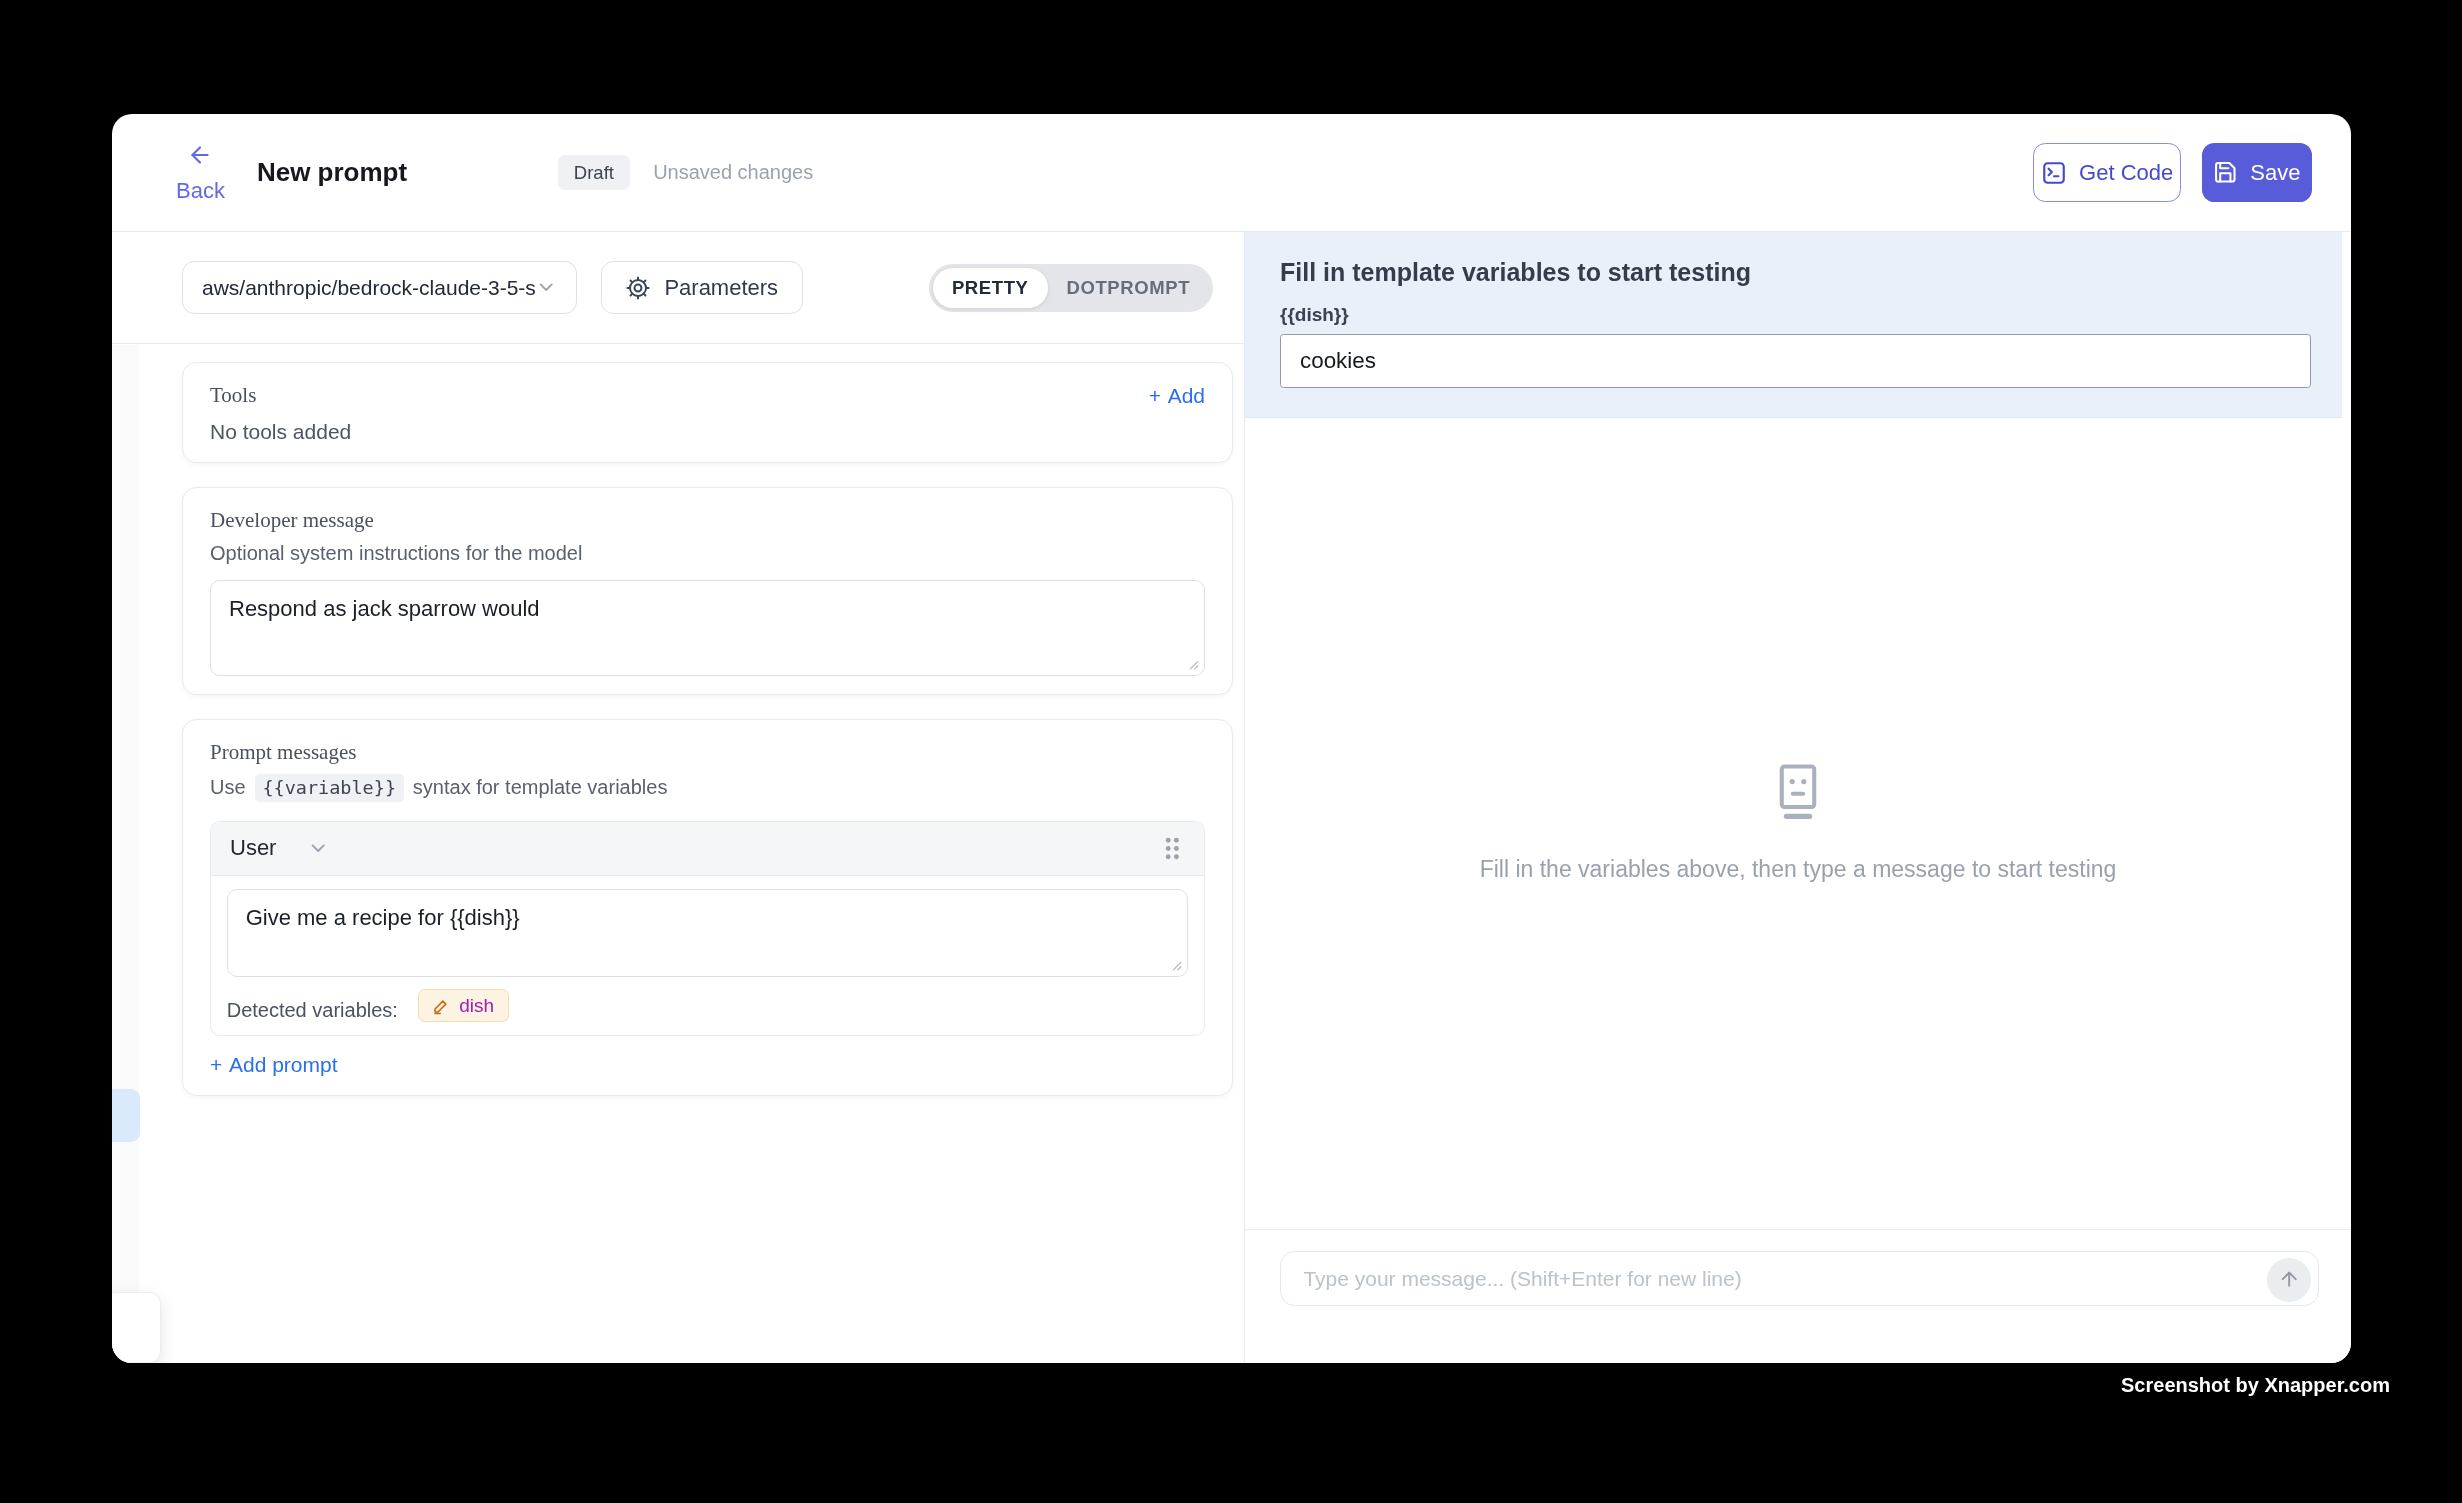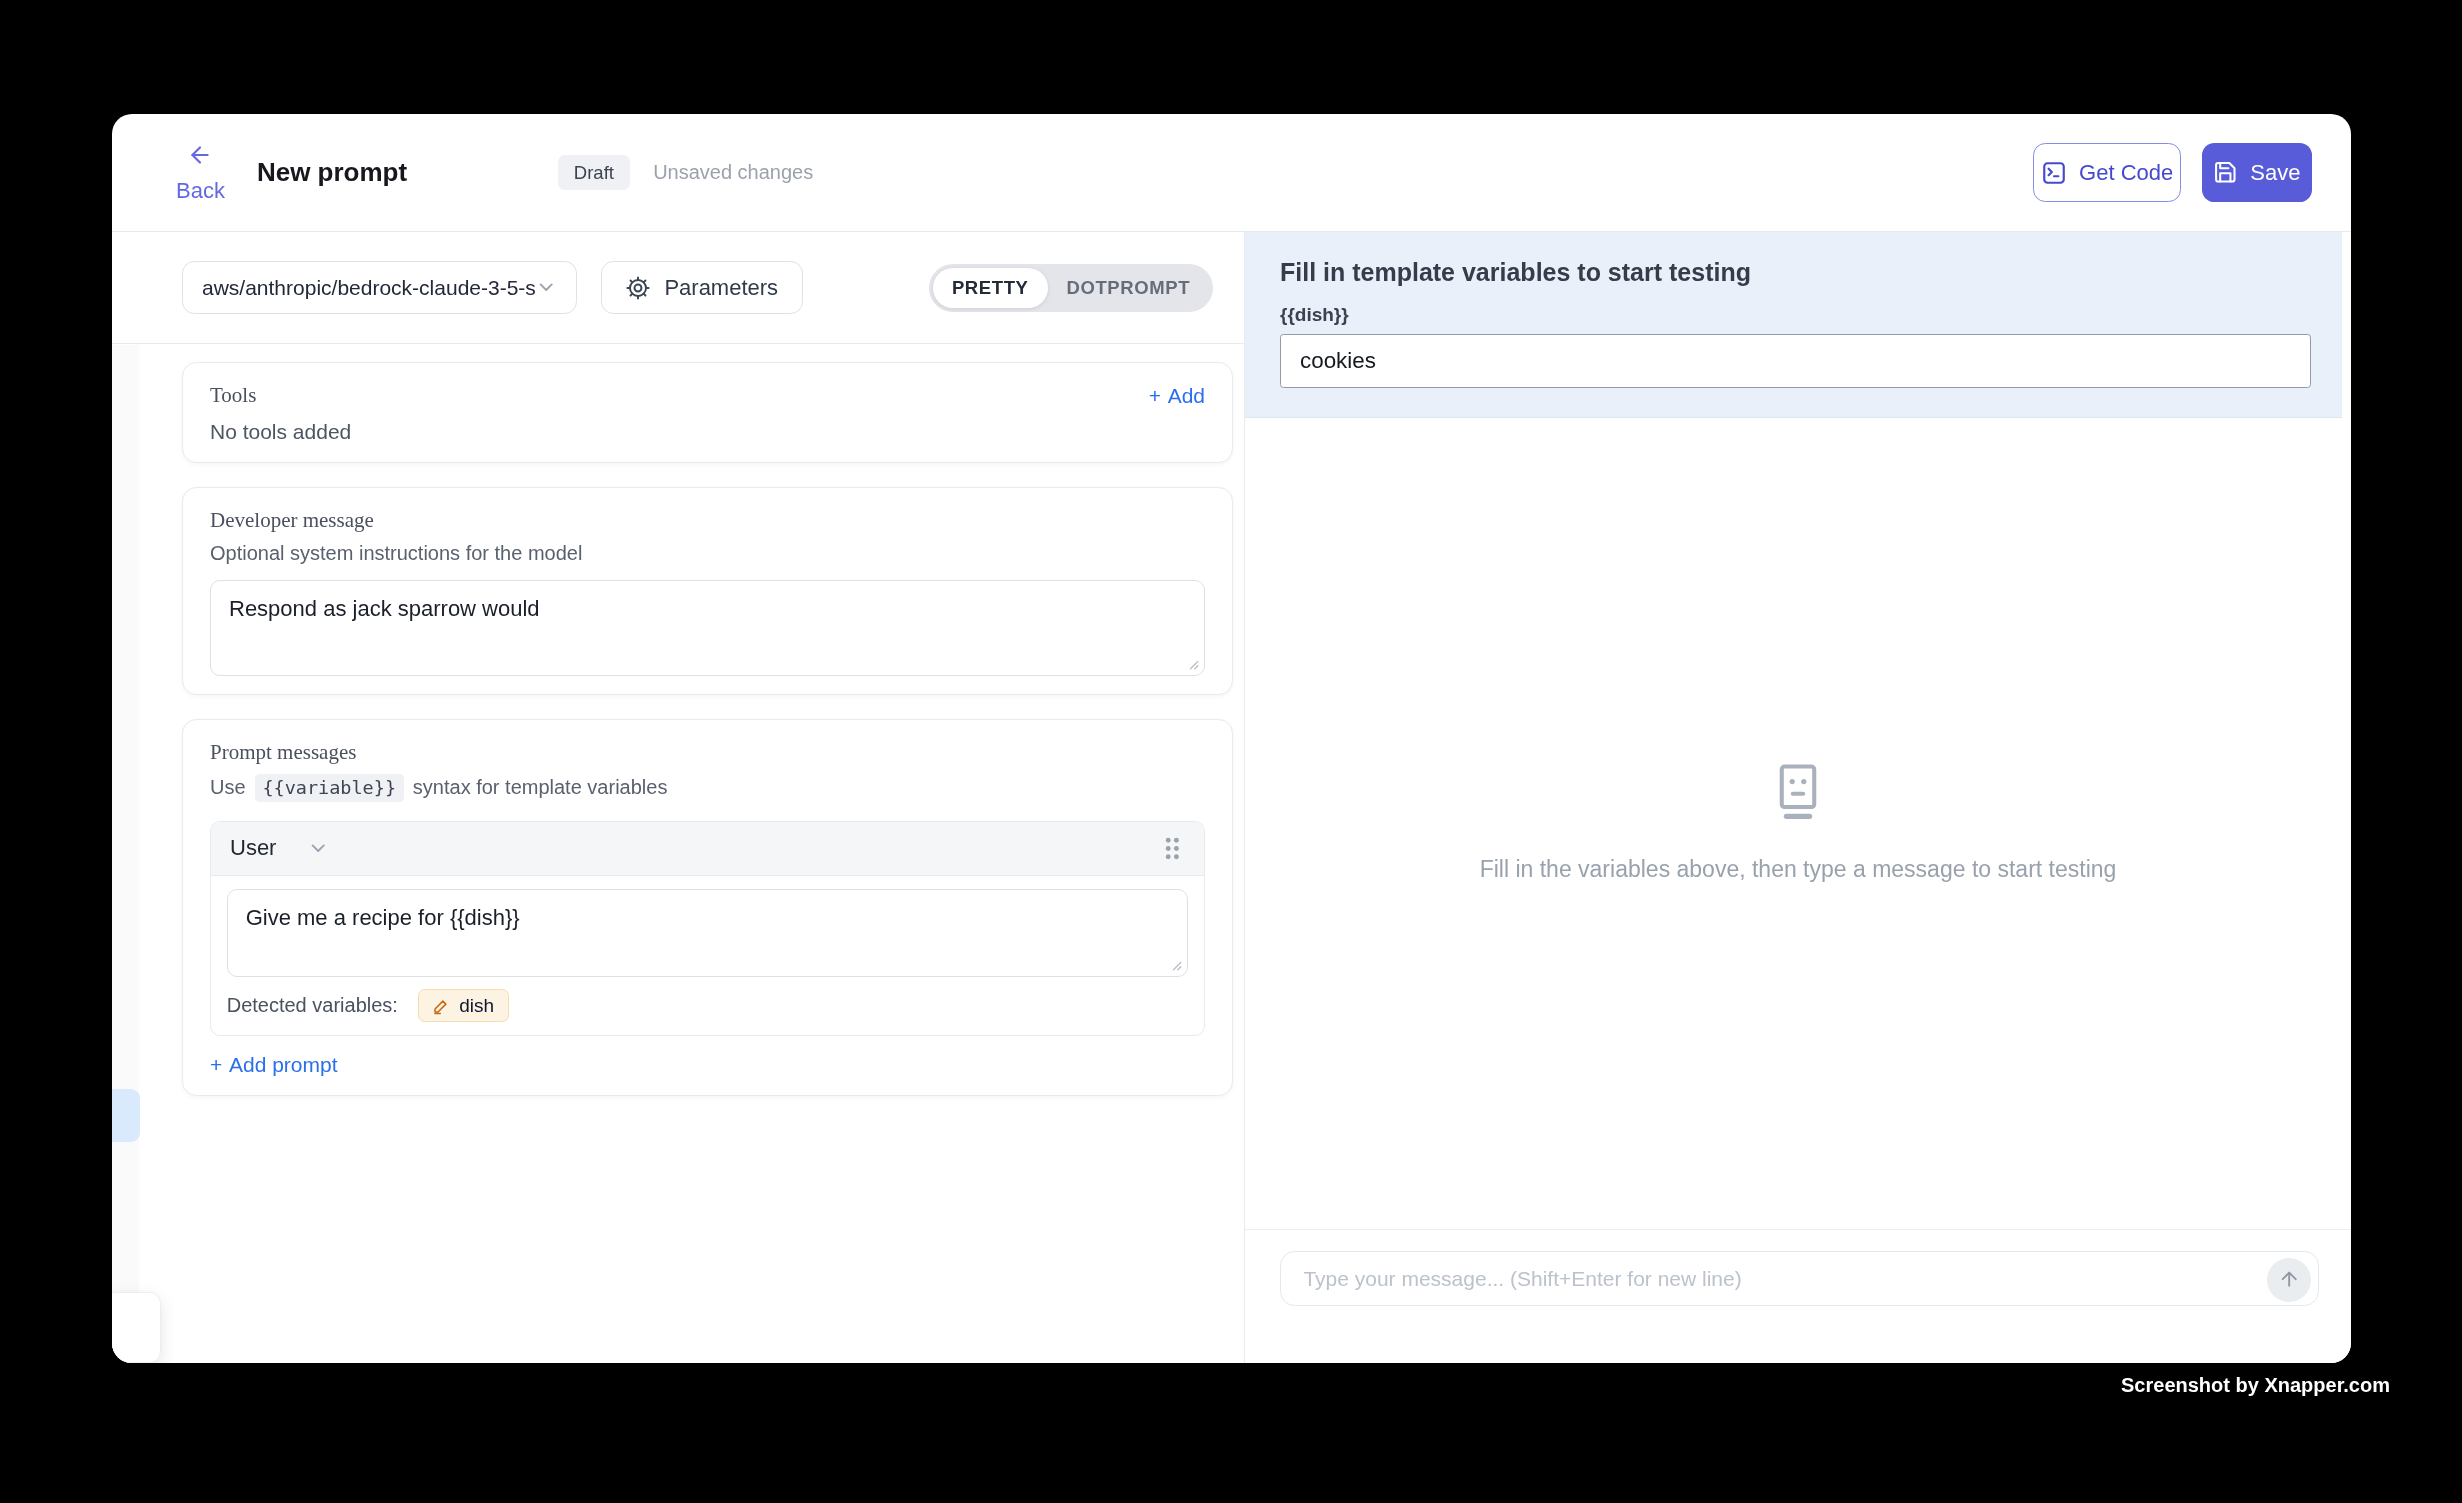--- a/index.html
+++ b/index.html
@@ -68,26 +68,26 @@
     background:#eff1f4; border-radius:4.5px; padding:3.4px 7.8px; }
 
   .msg-block { margin-top:19px; border:1.1px solid #e8eaee; border-radius:10px; overflow:hidden; }
   .msg-head { height:54px; background:#f5f6f8; border-bottom:1.1px solid #e8eaee; display:flex; align-items:center; padding:0 19px; }
   .role-select { display:flex; align-items:center; gap:31px; cursor:pointer; }
   .role-select .val { font-size:22px; color:#232933; }
   .msg-head .spacer { flex:1; }
   .grip { width:24.6px; height:29px; color:#9aa2ae; cursor:grab; }
   .msg-body { padding:13.4px 15.7px 12.3px; }
   .msg-body .tarea { margin-top:0; }
-  .detected-row { margin-top:12.3px; display:flex; align-items:center; }
+  .detected-row { margin-top:12.3px; display:flex; align-items:flex-end; }
   .detected-label { font-size:20px; color:#4a5260; }
   .var-chip { margin-left:20px; display:flex; align-items:center; gap:9px; background:#fdf3e2;
     border:1.1px solid #f4ddae; border-radius:6.7px; padding:4.5px 13.4px; cursor:pointer; }
   .var-chip svg { width:18px; height:18px; color:#c9660f; }
-  .var-chip .vname { font-size:19px; color:#0f172a; }
+  .var-chip .vname { font-size:19px; color:#a21caf; }
   .add-msg { margin-top:17px; font-size:21px; }
 
   
   .left-strip { position:absolute; left:0; top:113px; width:27px; height:948px; background:#fafafa; }
   .nav-chip { position:absolute; left:0; top:857px; width:28px; height:53px; background:#d9eafc; border-radius:0 9px 9px 0; }
   .float-card { position:absolute; left:-7.8px; top:1060px; width:57px; height:71px; background:#fff;
     border:1.1px solid #ededf0; border-radius:11.2px; box-shadow:0 5.6px 17px rgba(0,0,0,.10); }
 
   
   .right-panel { flex:1; display:flex; flex-direction:column; background:#fff; min-width:0; }

